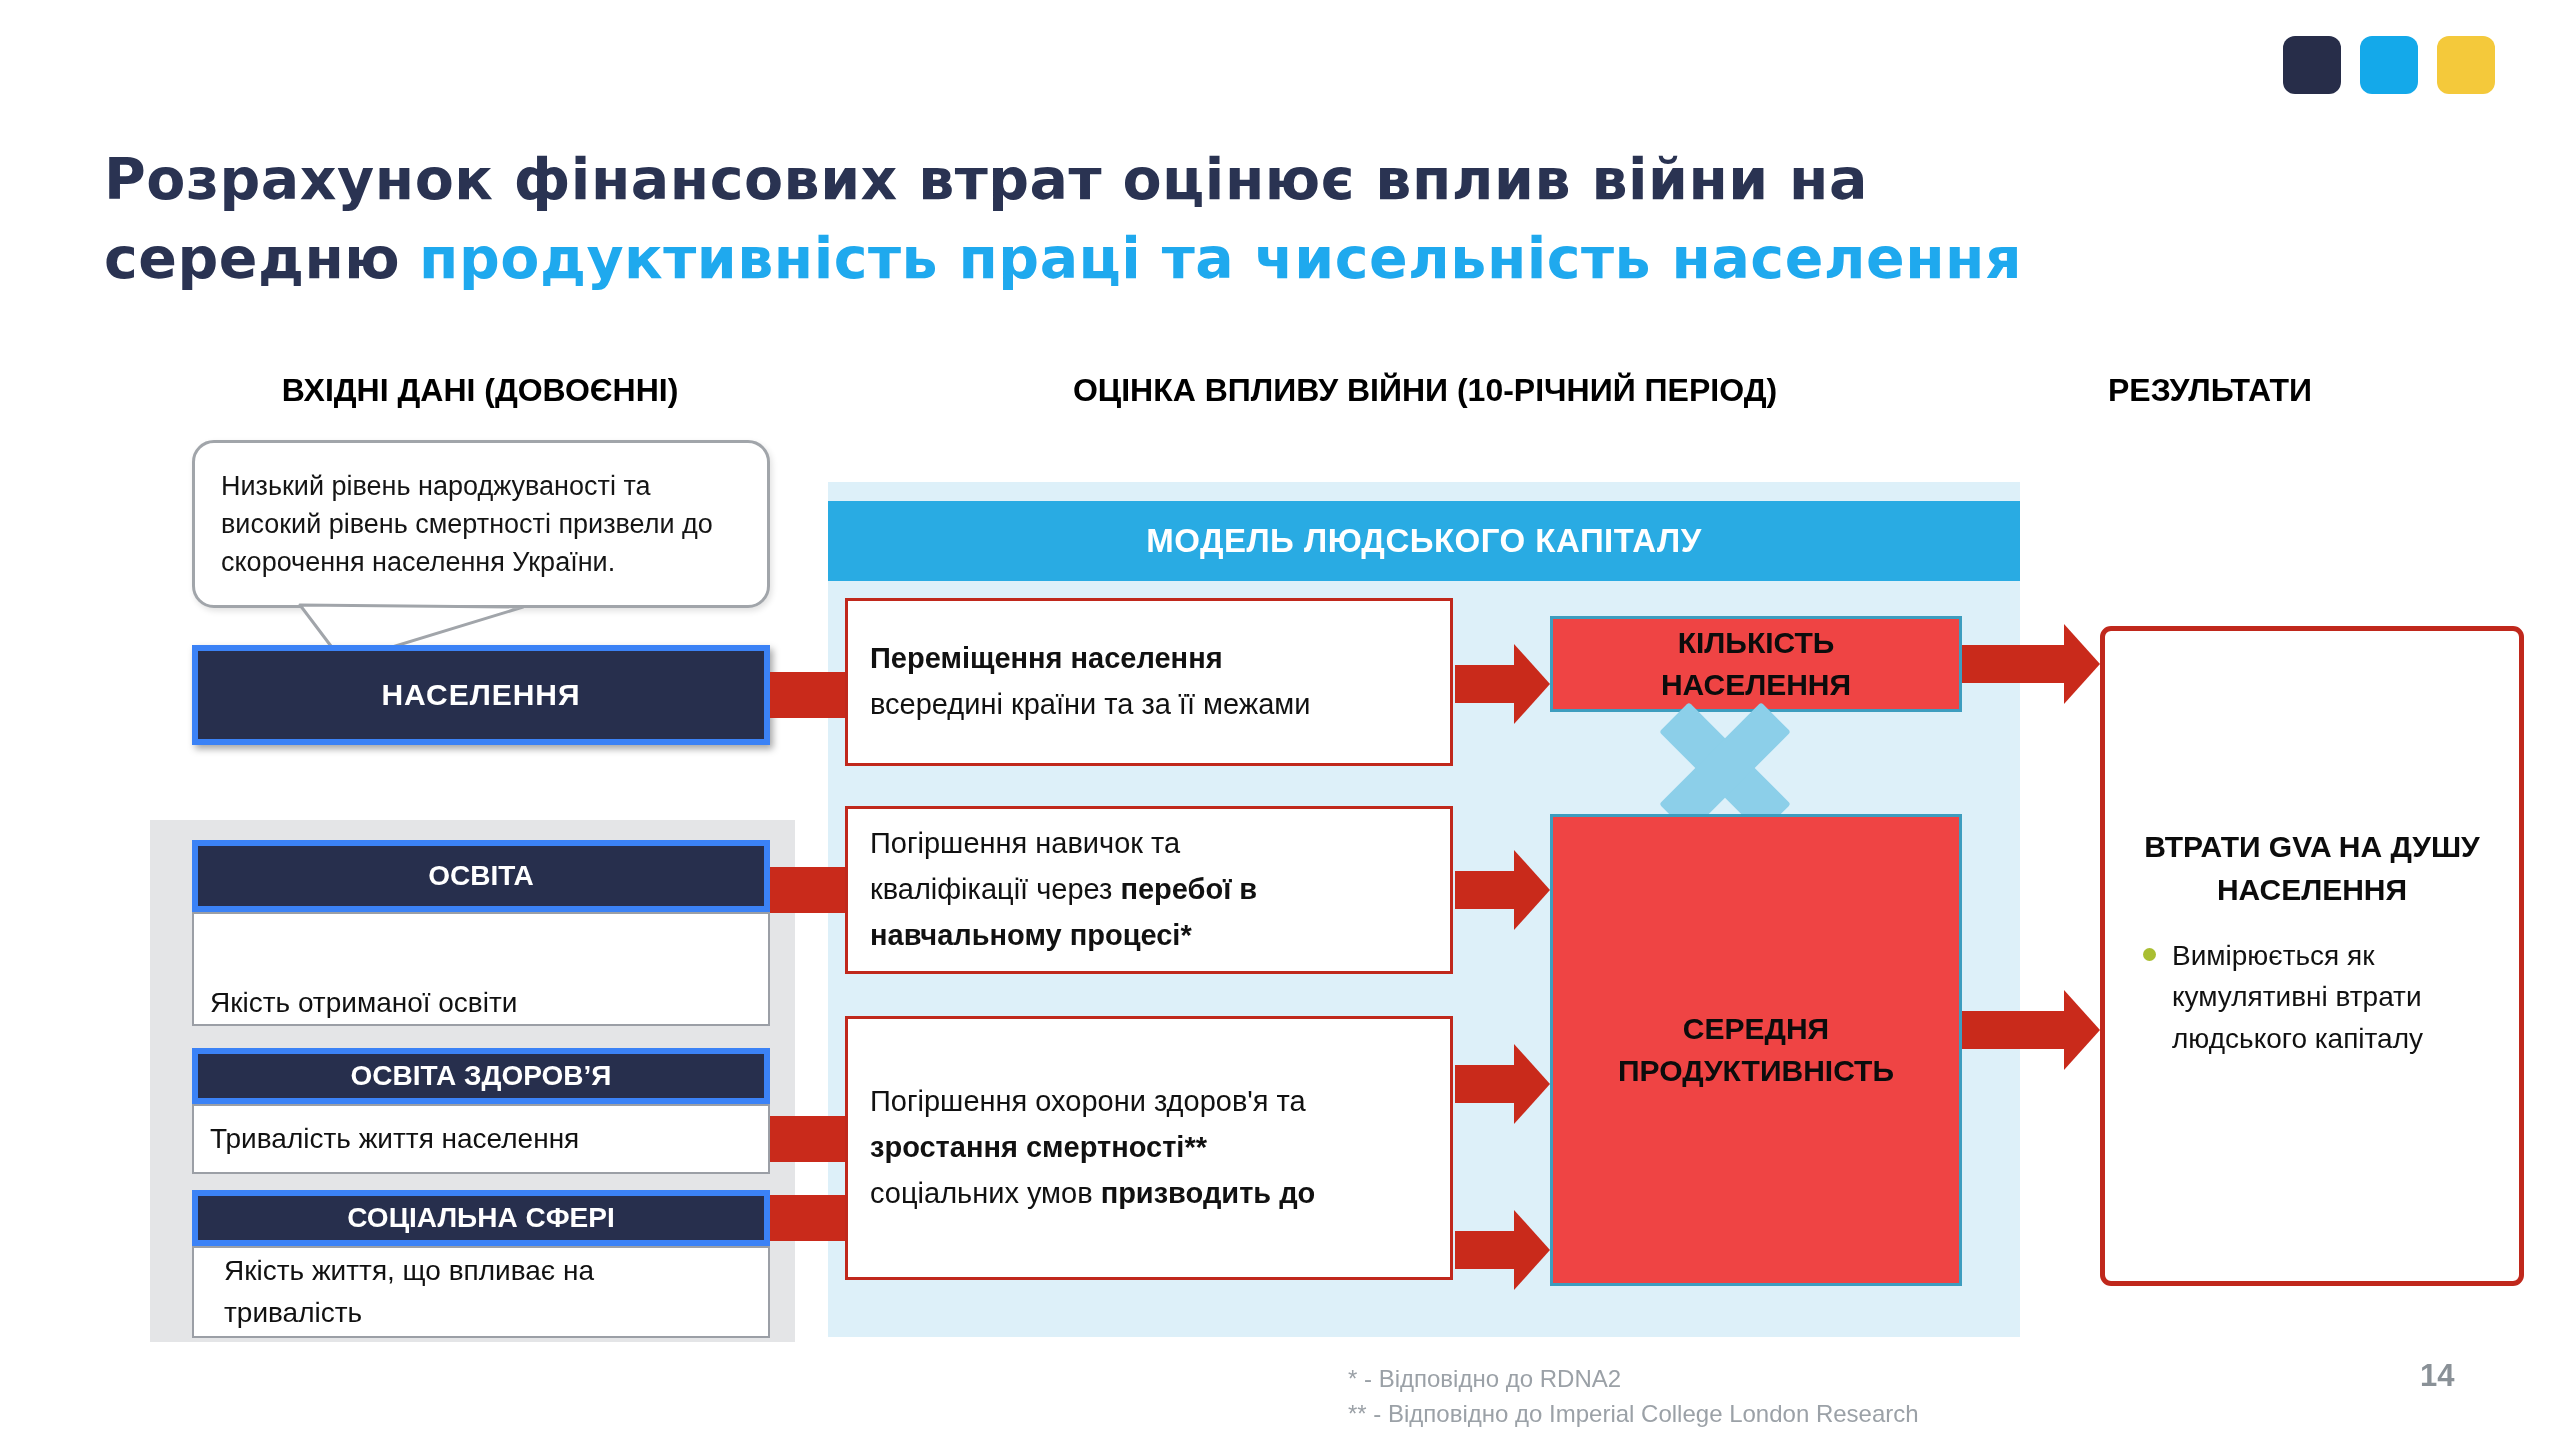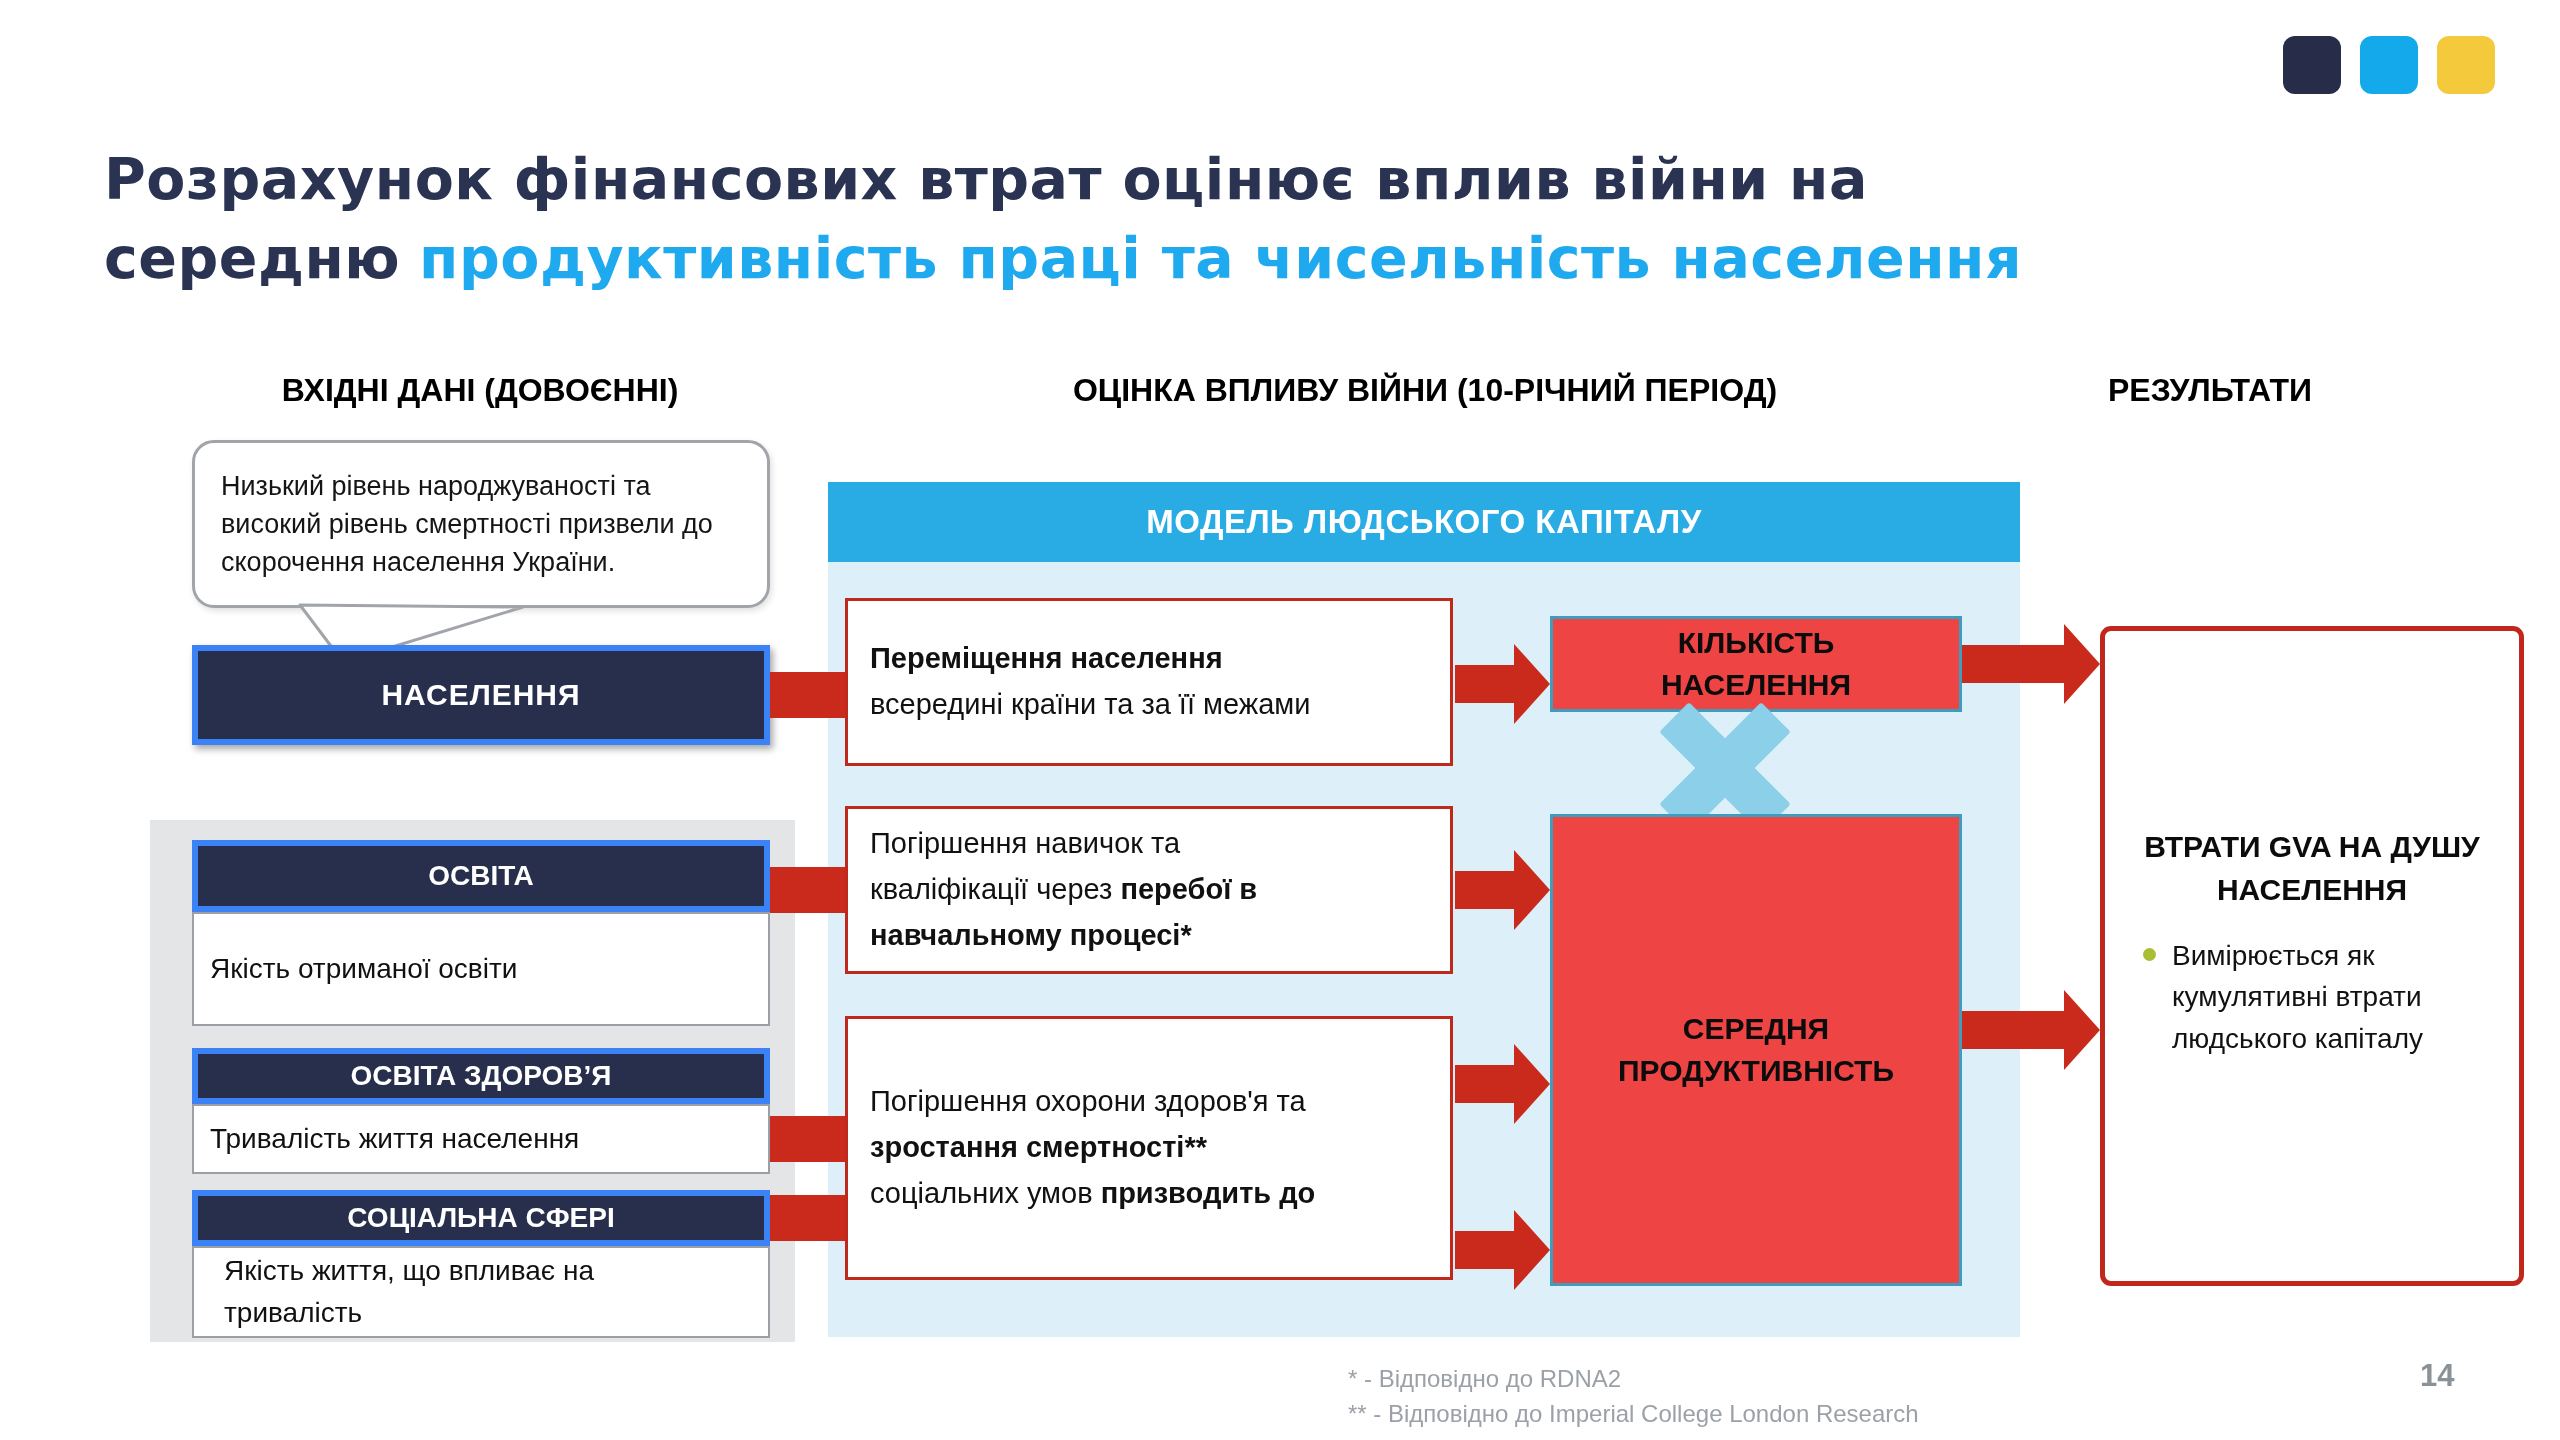--- a/index.html
+++ b/index.html
@@ -39,21 +39,21 @@
   
   .graygrp { position:absolute; background:#E4E5E7; }
   .whitecell { background:#fff; border:2px solid #9B9FA6; display:flex;
                align-items:center; font-size:28px; color:#111;
                padding-left:16px; line-height:1.5; }
 
   
   .panel { position:absolute; background:#DDF0F9; }
   .panelhdr { position:absolute; background:#29ABE3; color:#fff; display:flex;
               align-items:center; justify-content:center; font-weight:bold;
-              font-size:33px; letter-spacing:.5px; }
+              font-size:33px; letter-spacing:.5px;margin-top:19px; }
 
   
   .mbox { position:absolute; background:#fff; border:3px solid #C0281C;
           display:flex; flex-direction:column; justify-content:center;
           padding:0 22px; font-size:29px; line-height:1.58; color:#111; }
   .mbox .b { font-weight:bold; }
 
   
   .tealbox { position:absolute; background:#ef4444; border:3px solid #3D9DBF;
              display:flex; align-items:center; justify-content:center;
@@ -123,21 +123,21 @@
   </div>
 
   <div class="redbar" style="left:770px; top:672px;  width:78px; height:46px;"></div>
   <div class="redbar" style="left:770px; top:867px;  width:78px; height:46px;"></div>
   <div class="redbar" style="left:770px; top:1116px; width:78px; height:46px;"></div>
   <div class="redbar" style="left:770px; top:1195px; width:78px; height:46px;"></div>
 
   <div class="navybox abs" style="left:192px; top:840px; width:578px; height:72px; font-size:28px;">
     <span>ОСВІТА</span>
   </div>
-  <div class="whitecell abs" style="left:192px; top:912px; width:578px; height:114px;">
+  <div class="whitecell abs" style="left:192px; top:912px; width:578px; height:114px;align-items:flex-end;">
     <span>Якість отриманої освіти</span>
   </div>
 
   <div class="navybox abs" style="left:192px; top:1048px; width:578px; height:56px; font-size:28px;">
     <span>ОСВІТА ЗДОРОВ’Я</span>
   </div>
   <div class="whitecell abs" style="left:192px; top:1104px; width:578px; height:70px;">
     <span>Тривалість життя населення</span>
   </div>
 

